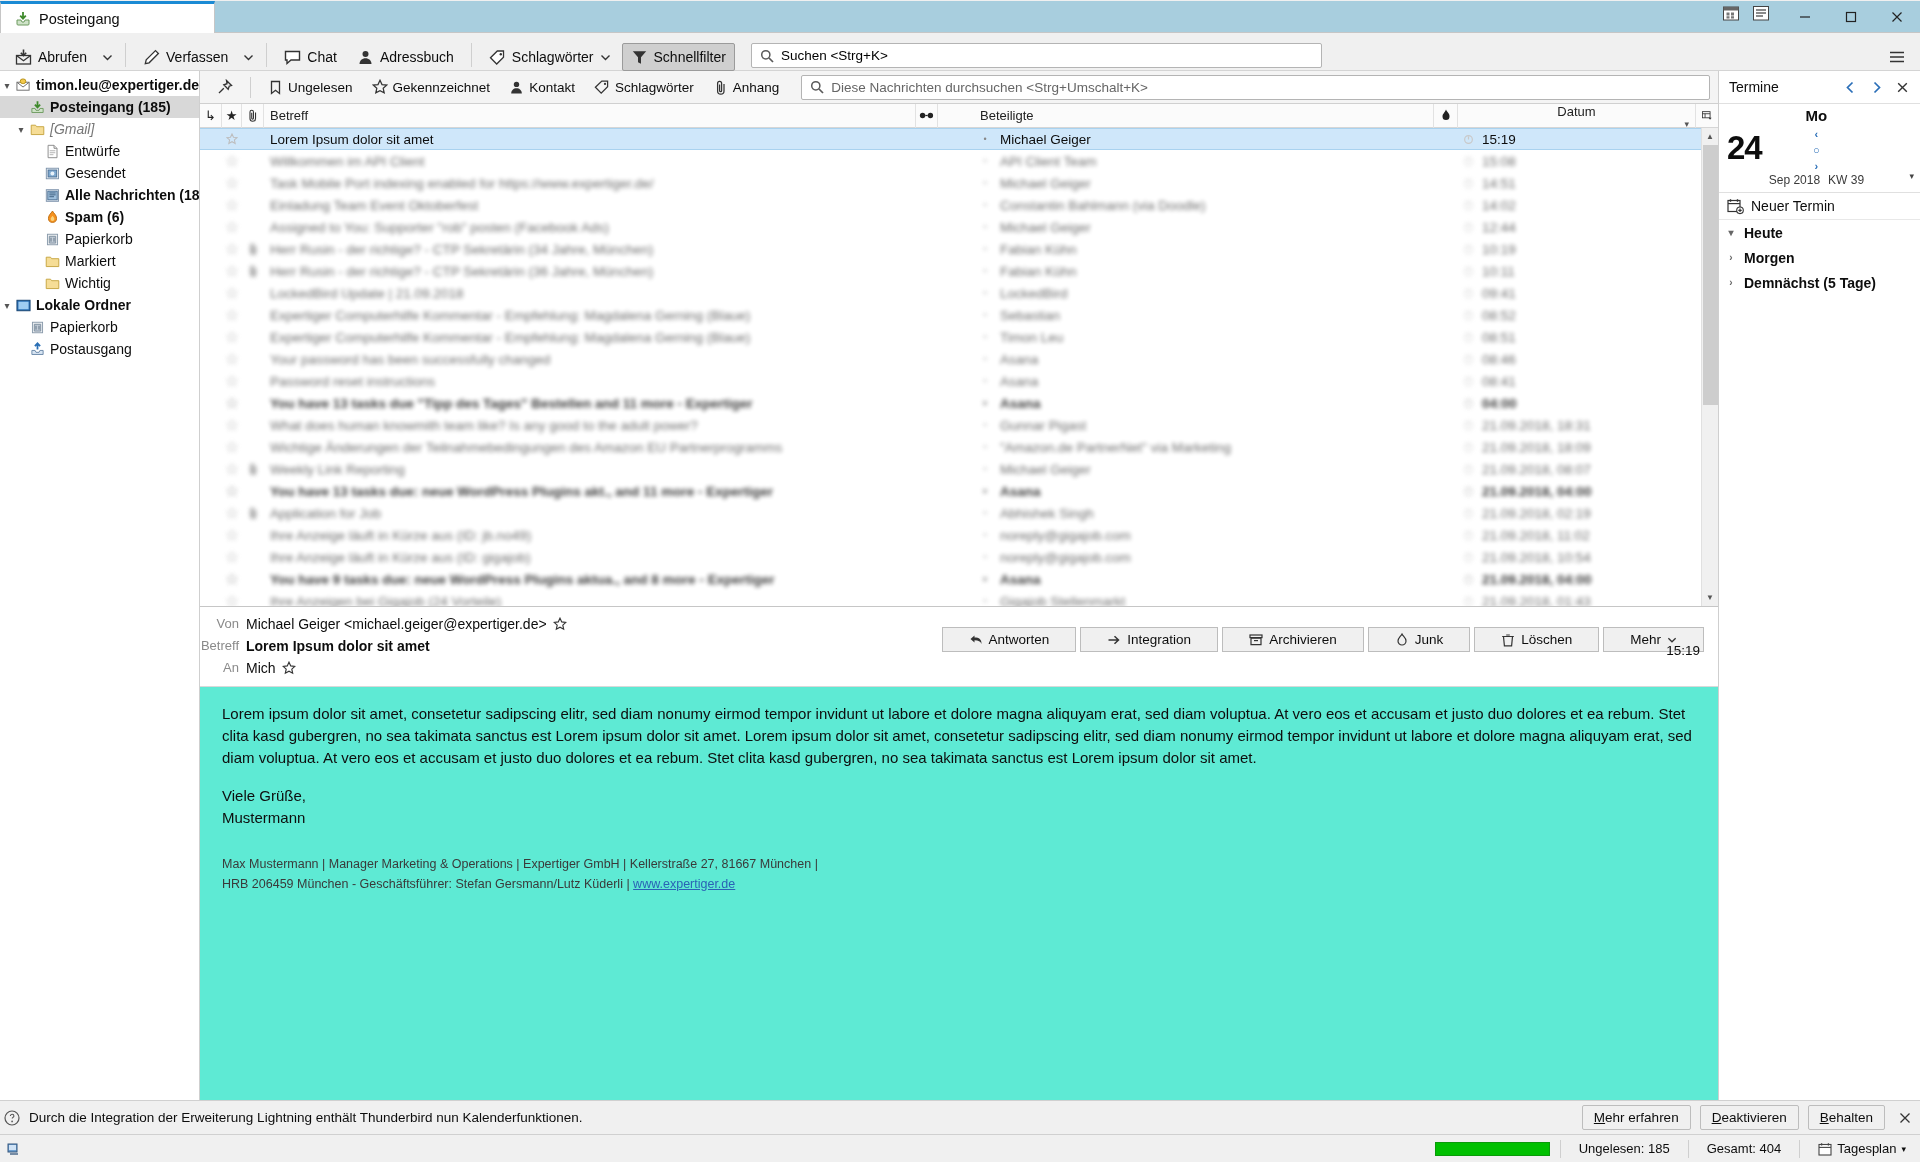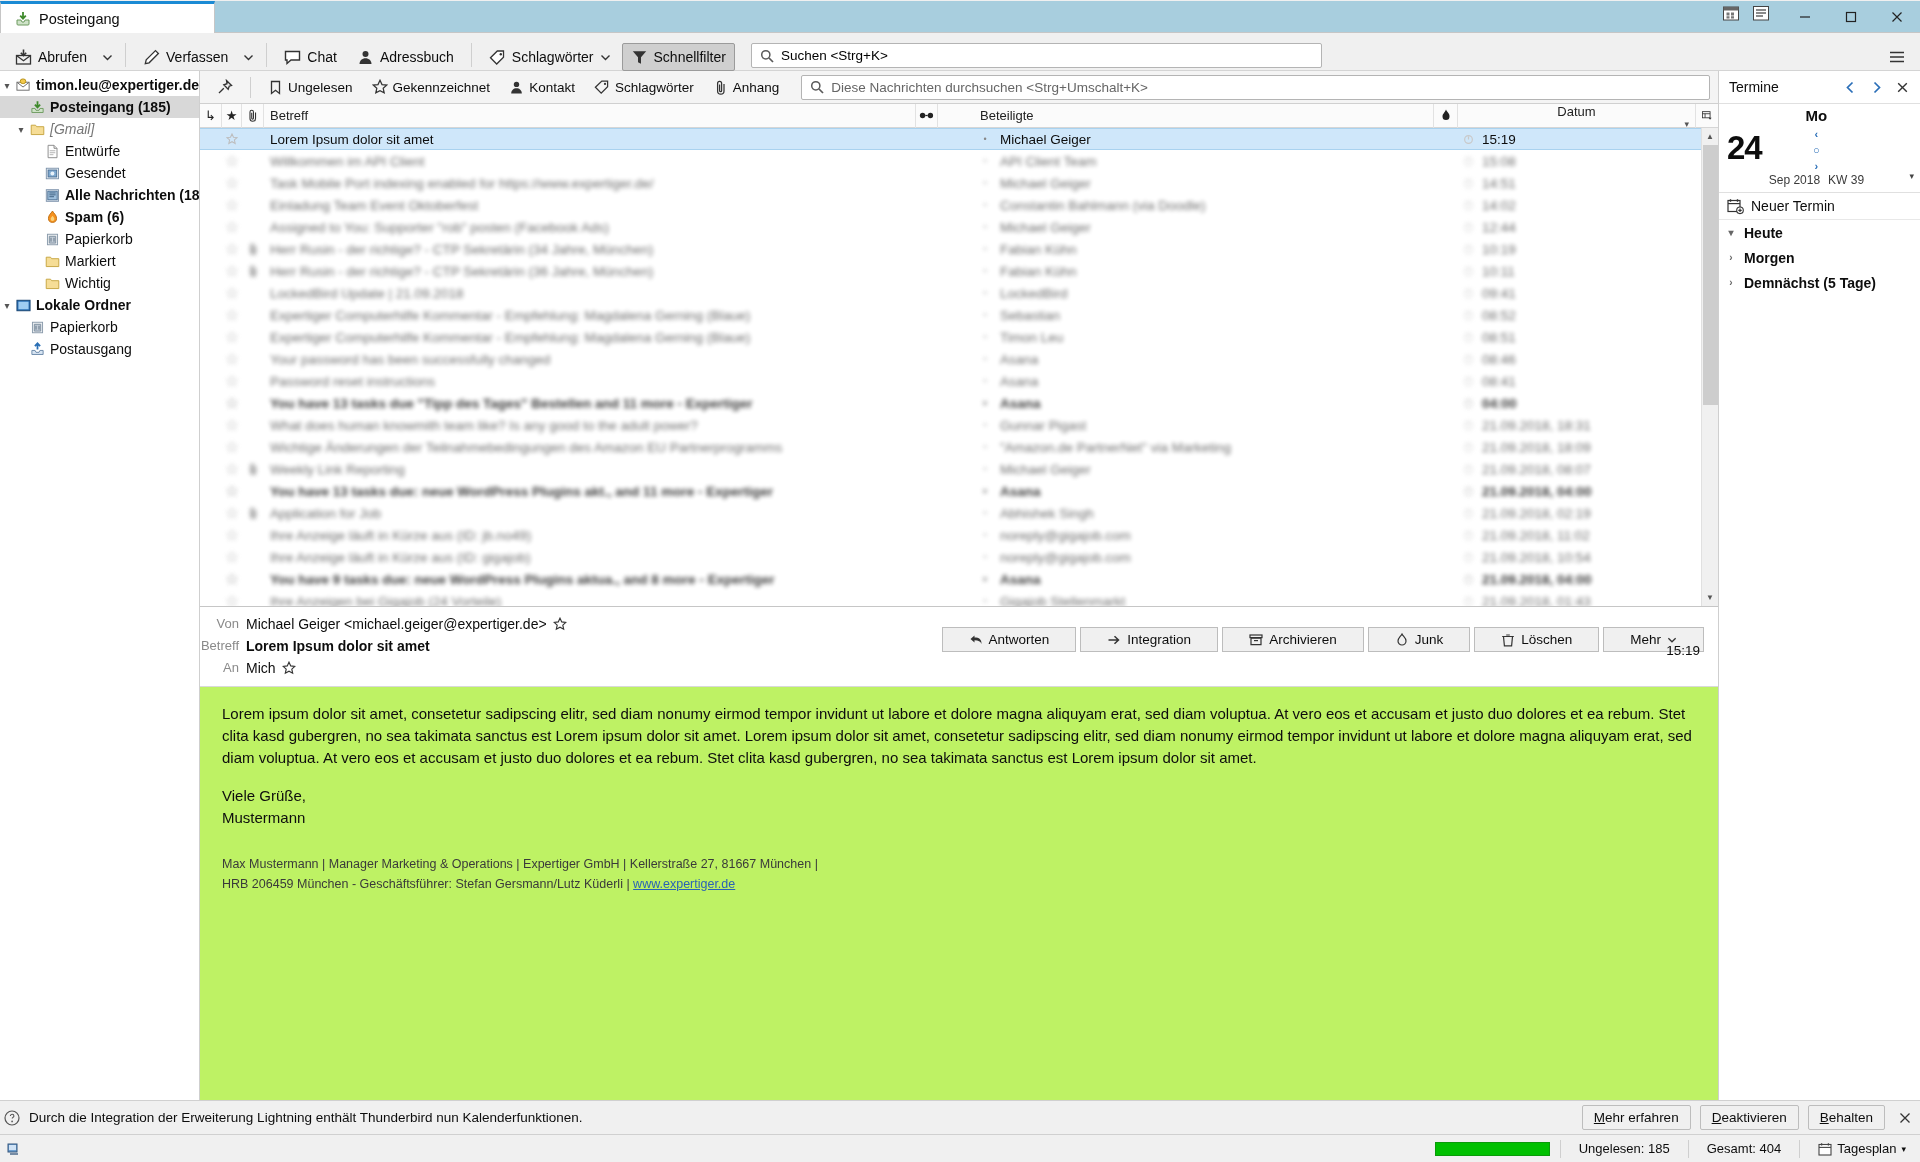--- a/index.html
+++ b/index.html
@@ -135,21 +135,21 @@
   .hlabel { width: 46px; flex: 0 0 46px; text-align: right; color: #8a8a8a; font-size: 13px; padding-right: 7px; }
   .hval { display: flex; align-items: center; gap: 6px; }
   .star-o { color: #555; font-size: 14px; }
   .racts { position: absolute; right: 14px; top: 6px; display: flex; gap: 4px; }
   .rbtn {
     display: flex; align-items: center; gap: 6px; height: 25px; padding: 0 26px;
     background: #f0f0f0; border: 1px solid #bdbdbd; border-radius: 0; font-size: 13.5px; white-space: nowrap; margin-top: 14px;
   }
   .rtime { position: absolute; right: 18px; top: 36px; font-size: 13.5px; }
 
-  .rbody { flex: 1; overflow: hidden; padding: 16px 22px 0 22px; background: #bef264; }
+  .rbody { flex: 1; overflow: hidden; padding: 16px 22px 0 22px; background: #5eead4; }
   .rbody p { margin: 0 0 16px 0; font-size: 15px; line-height: 1.47; }
   .sig { font-size: 12.5px; color: #3a3a3a; line-height: 1.55; margin-top: 26px; }
   .sig a { color: #2a63b5; }
 
   
   .today { width: 201px; flex: 0 0 201px; background: #fff; display: flex; flex-direction: column; }
   .today-hd {
     height: 33px; flex: 0 0 33px; display: flex; align-items: center; padding: 0 6px 0 10px;
     font-size: 14px; border-bottom: 1px solid #e0e0e0; background: #fff;
   }

